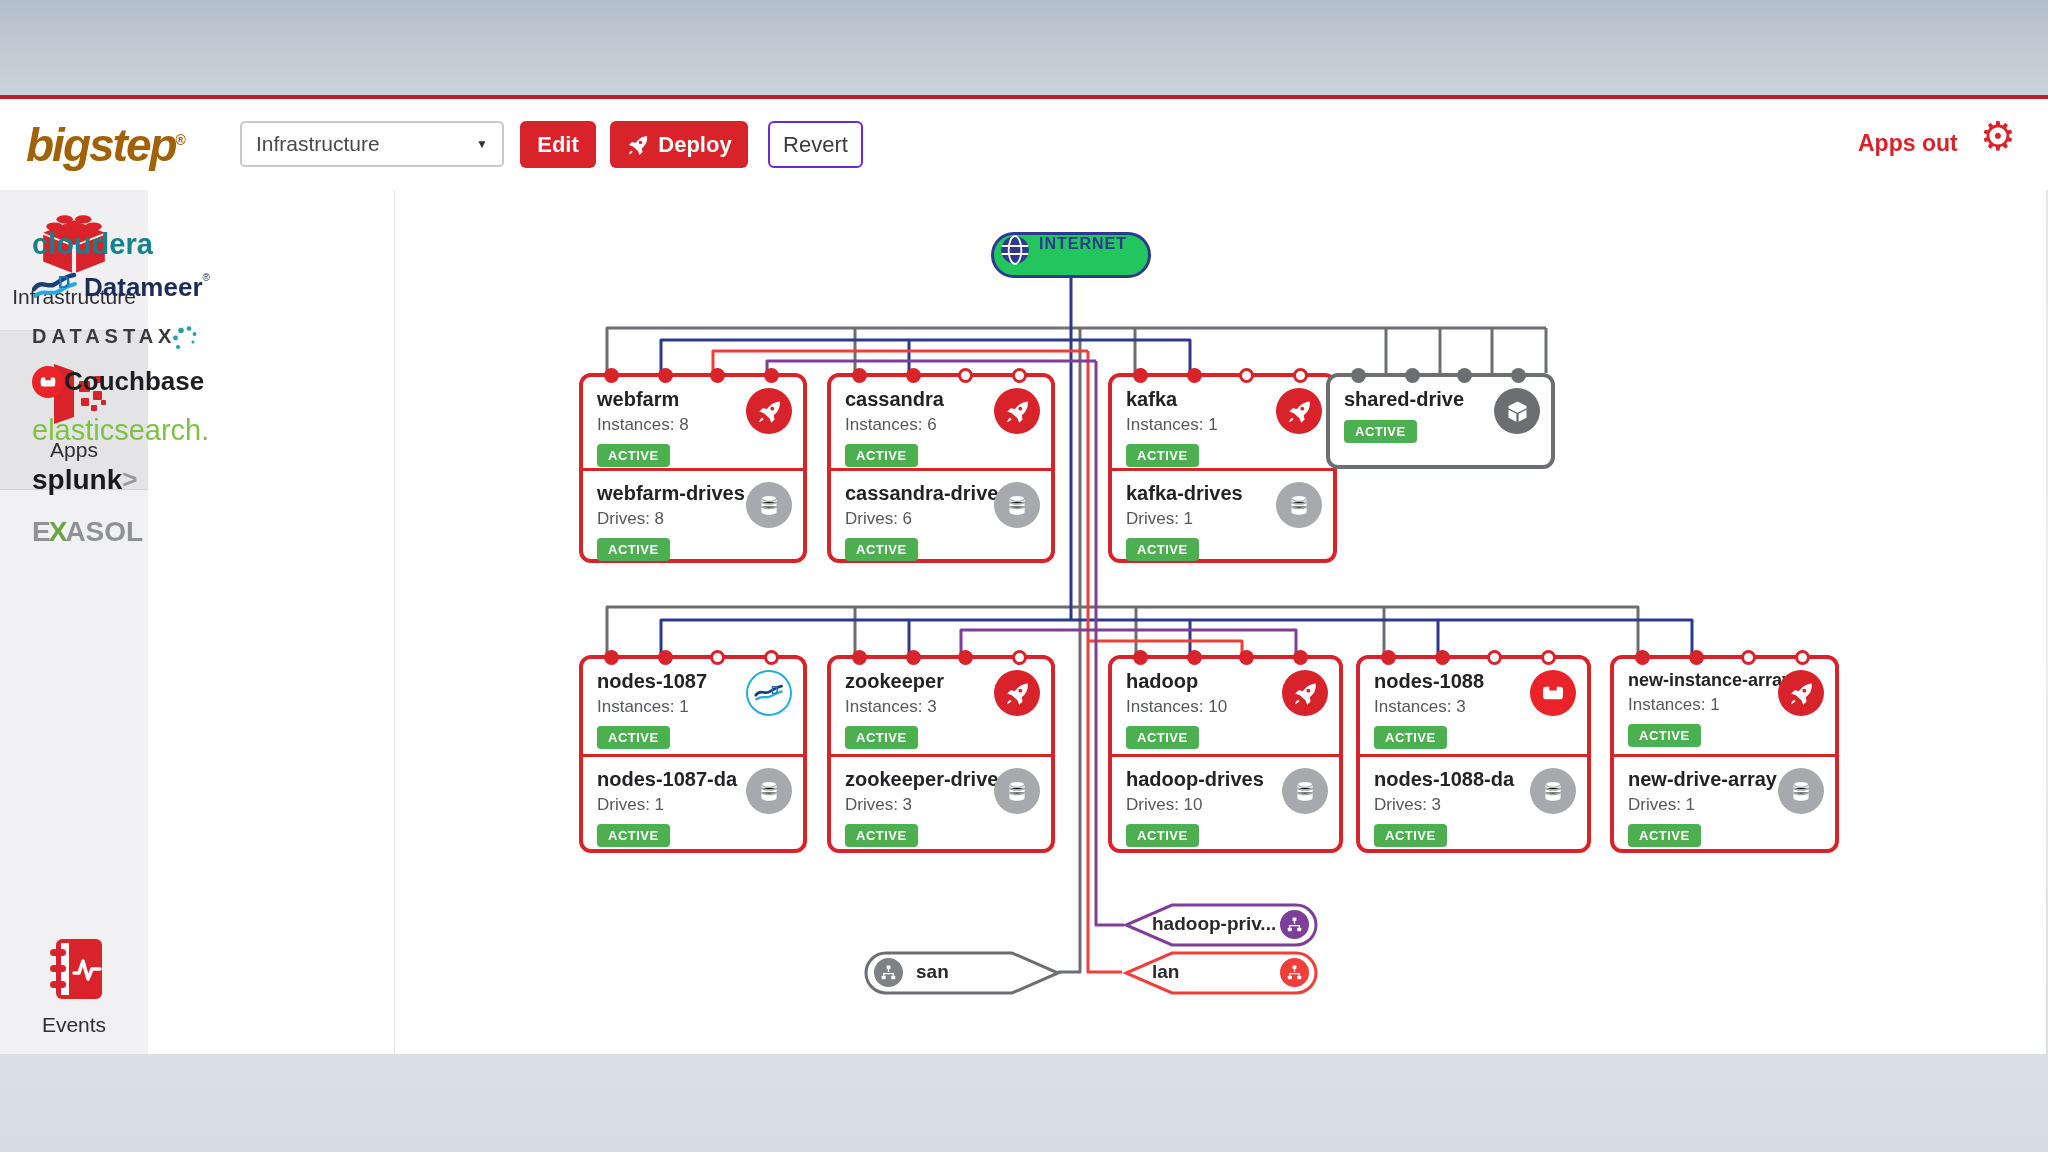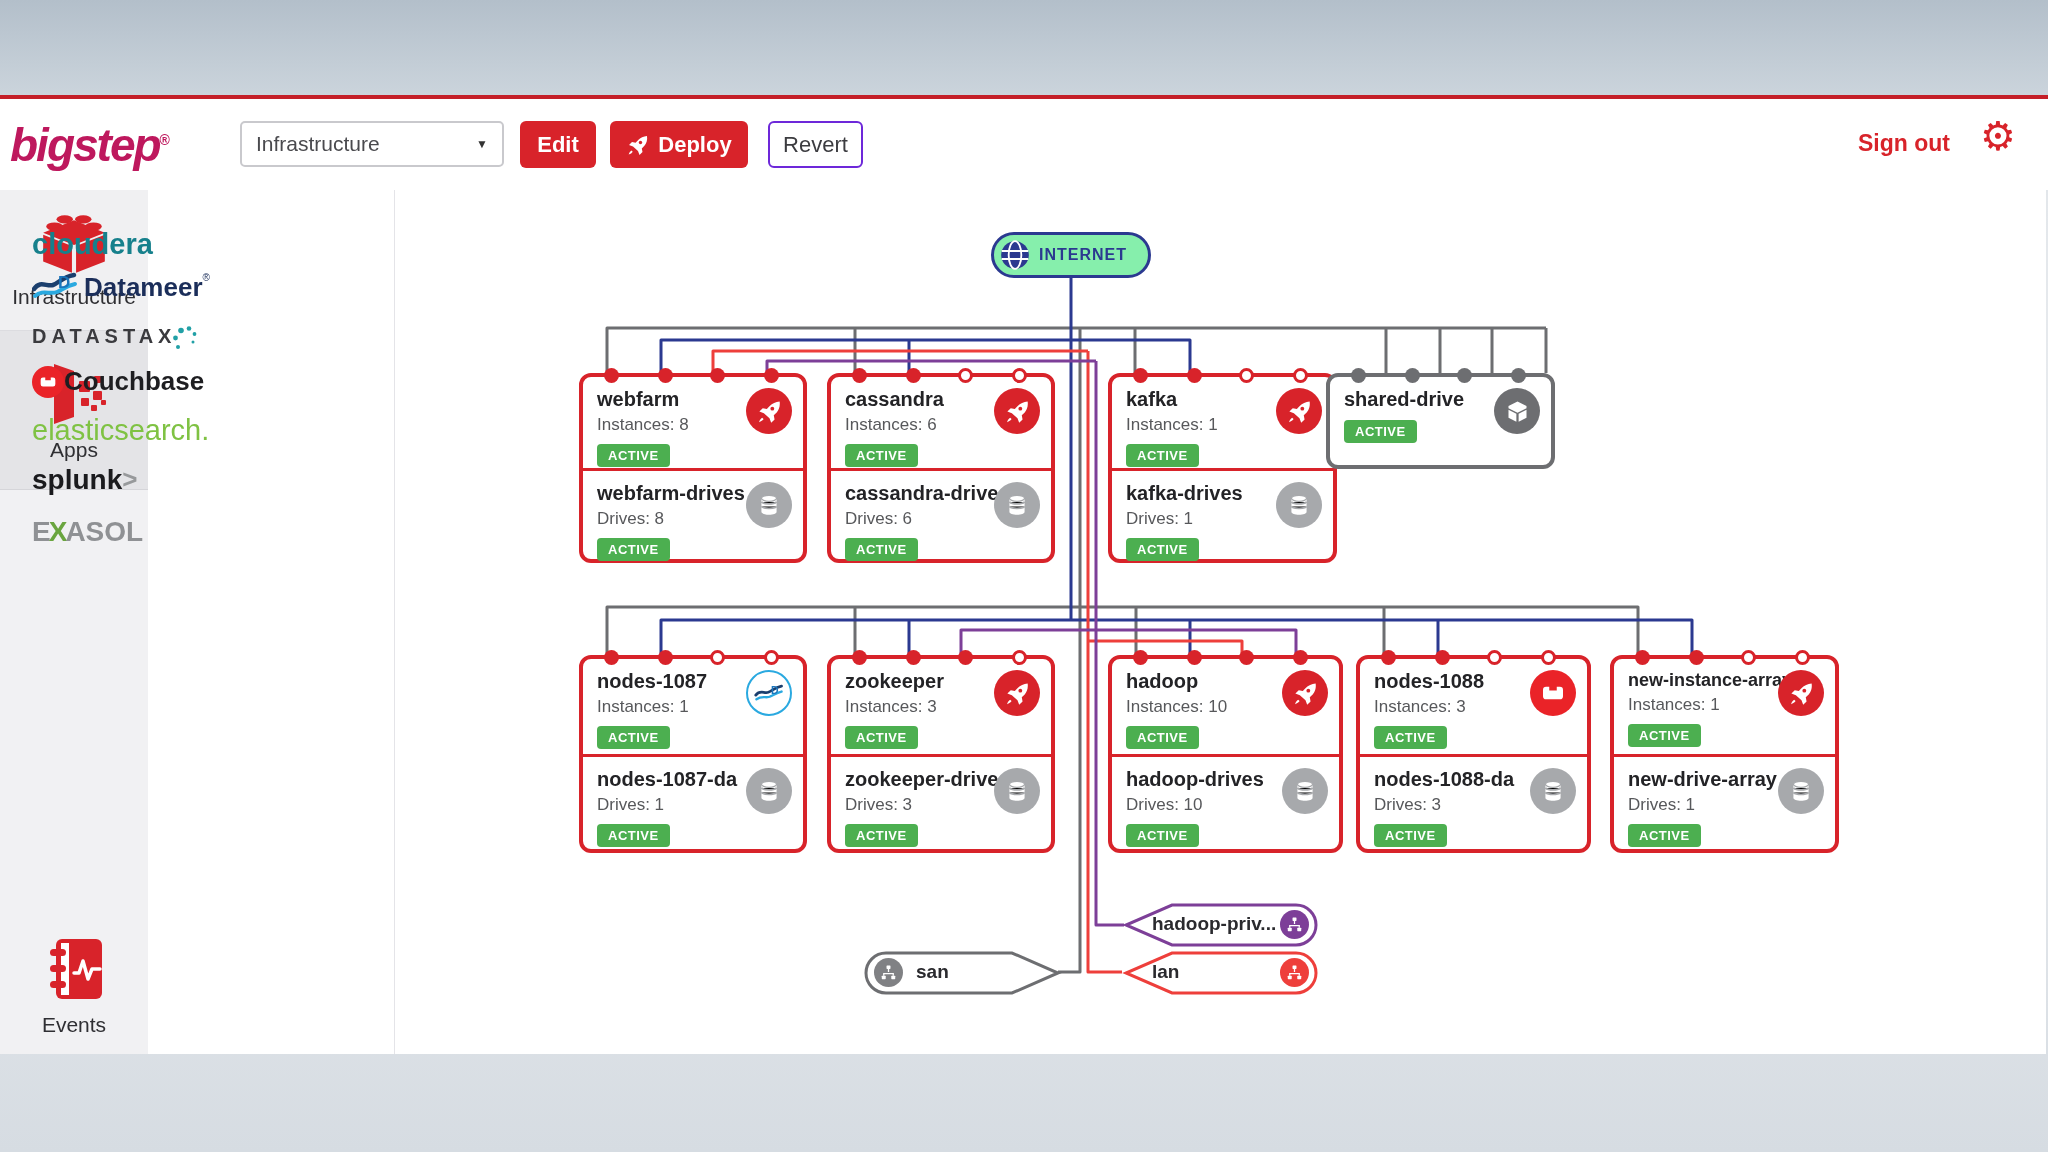--- a/index.html
+++ b/index.html
@@ -3,21 +3,21 @@
 <meta charset="utf-8">
 <style>
   html,body{margin:0;padding:0;width:2048px;height:1152px;overflow:hidden;
     font-family:"Liberation Sans",sans-serif;
     background:linear-gradient(180deg,#b7c2cd 0%,#c9d2da 7%,#e3e7eb 17%,#eceef1 55%,#d6dce2 100%);}
   .abs{position:absolute}
   
   .topstrip{left:0;top:0;width:2048px;height:95px;background:linear-gradient(180deg,#b3bfca,#cbd4dc)}
   .redline{left:0;top:95px;width:2048px;height:4px;background:#c41f28}
   .appbar{left:0;top:99px;width:2048px;height:91px;background:#fff}
-  .logo{left:10px;top:118px;font-size:46px;font-weight:800;font-style:italic;letter-spacing:-2px;color:#be185d}
+  .logo{left:26px;top:118px;font-size:46px;font-weight:800;font-style:italic;letter-spacing:-2px;color:#a16207}
   .logo sup{font-size:14px;font-style:normal}
   .selector{left:240px;top:121px;width:264px;height:46px;border:2px solid #c9c9cd;border-radius:5px;
     background:#fff;display:flex;align-items:center;justify-content:space-between;padding:0 14px;box-sizing:border-box;
     font-size:21px;color:#4a4a4e;cursor:pointer}
   .caret{font-size:12px;color:#333}
   .btn{top:121px;height:47px;border-radius:6px;display:flex;align-items:center;justify-content:center;
     font-size:22px;font-weight:700;cursor:pointer;box-sizing:border-box}
   .btn.red{background:#d8232a;color:#fff}
   .btn.ghost{background:#fff;color:#3c3c40;border:2px solid #6d28d9;font-weight:400}
   .btn svg{margin-right:8px}
@@ -25,22 +25,22 @@
   .gear{left:1980px;top:116px;font-size:40px;color:#d8232a;cursor:pointer;line-height:1}
   
   .sidebar{left:0;top:190px;width:148px;height:864px;background:#f1f1f3}
   .side-item{position:absolute;left:0;width:148px;display:flex;flex-direction:column;align-items:center;justify-content:center;cursor:pointer}
   .side-label{font-size:21px;color:#2f2f33;margin-top:8px}
   .apps-panel{left:148px;top:190px;width:247px;height:864px;background:#fff;border-right:1px solid #e4e4e8;box-sizing:border-box}
   .main-bg{left:395px;top:190px;width:1651px;height:864px;background:#fff}
   .app-logo{position:absolute;left:32px;display:flex;align-items:flex-start;cursor:pointer;white-space:nowrap}
   
   .lines{left:0;top:0;width:2048px;height:1152px;z-index:1;pointer-events:none}
-  .inode{left:991px;top:232px;width:160px;height:46px;background:#86efac;border:3px solid #2b3990;border-radius:25px;
-    box-sizing:border-box;display:flex;align-items:center;z-index:2;padding-left:6px;cursor:pointer}
+  .inode{left:991px;top:232px;width:160px;height:46px;background:#22c55e;border:3px solid #2b3990;border-radius:25px;
+    box-sizing:border-box;display:flex;align-items:flex-start;z-index:2;padding-left:6px;cursor:pointer}
   .inode .ilabel{font-size:16px;font-weight:700;color:#2b3990;letter-spacing:1px;margin-left:9px}
   .card{position:absolute;background:#fff;border:4px solid #d8232a;border-radius:12px;box-sizing:border-box;z-index:2;cursor:pointer}
   .card.gray{border-color:#6d6e71}
   .sec{position:relative;height:50%;padding:11px 14px 0;box-sizing:border-box}
   .card.single .sec{height:100%}
   .sec-b{border-top:3px solid #d8232a}
   .cname{font-size:20px;font-weight:700;color:#232326}
   .cmeta{font-size:17px;color:#57585b;margin-top:4px}
   .badge{display:inline-block;margin-top:9px;background:#4caf50;color:#fff;font-size:13px;font-weight:700;
     letter-spacing:.5px;padding:4px 11px;border-radius:4px}
@@ -73,21 +73,21 @@
   <svg width="24" height="24" viewBox="0 0 24 24">
       <path d="M21 3c-3.5.3-6.6 1.8-8.8 4.1L9.6 9.7 6 9l-3 3 4 1.5L12 18l1.5 4 3-3-.7-3.6 2.6-2.6C20.2 10.6 21.7 7.5 21 3z" fill="#fff"></path>
       <circle cx="14.5" cy="9.5" r="1.7" fill="#d8232a"></circle>
       <path d="M5.5 17.5c-1.2.6-2.3 2.3-2.8 4 1.7-.5 3.4-1.6 4-2.8z" fill="#fff"></path>
     </svg>
   <span>Deploy</span>
 </div>
 <div class="abs btn ghost" style="left:768px;width:95px">
     <span>Revert</span>
   </div>
-<div class="abs signout">Sign out</div>
+<div class="abs signout">Apps out</div>
 <div class="abs gear">⚙</div>
 
 <div class="abs sidebar"></div>
 <div class="abs apps-panel"></div>
 <div class="abs main-bg"></div>
 
 <div class="side-item" style="top:190px;height:140px;background:#f0f0f2;border-bottom:1px solid #dcdce0">
   <svg width="74" height="66" viewBox="0 0 72 64">
       <g fill="#d8232a">
         <ellipse cx="27" cy="8" rx="8" ry="4"></ellipse>

